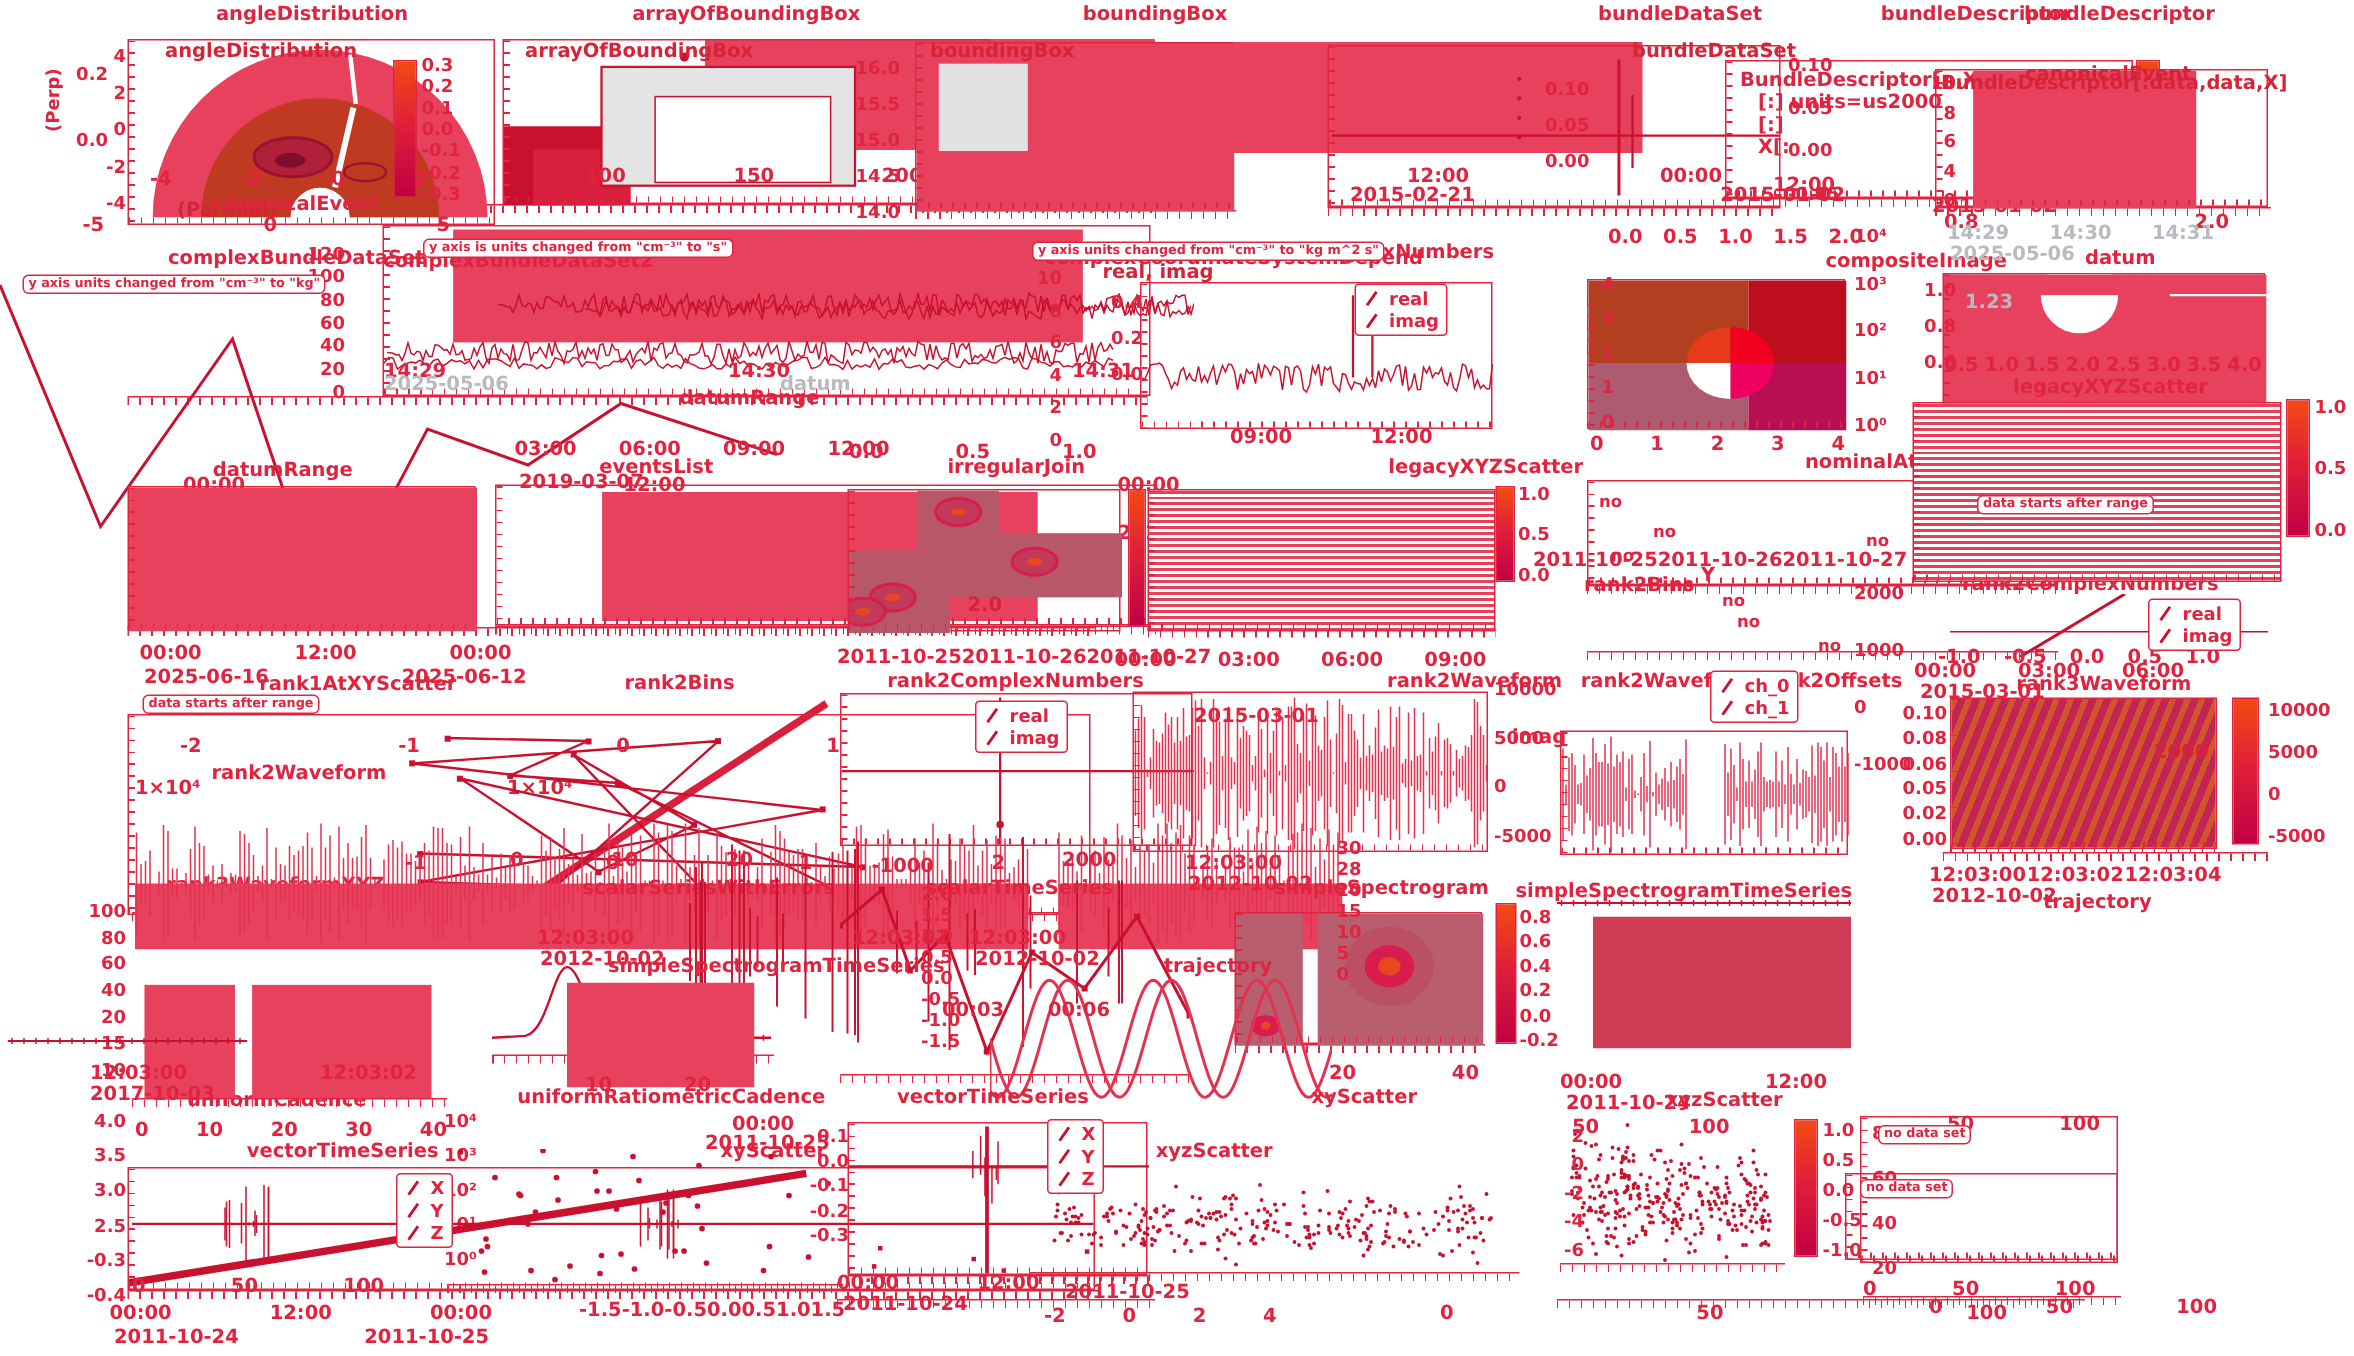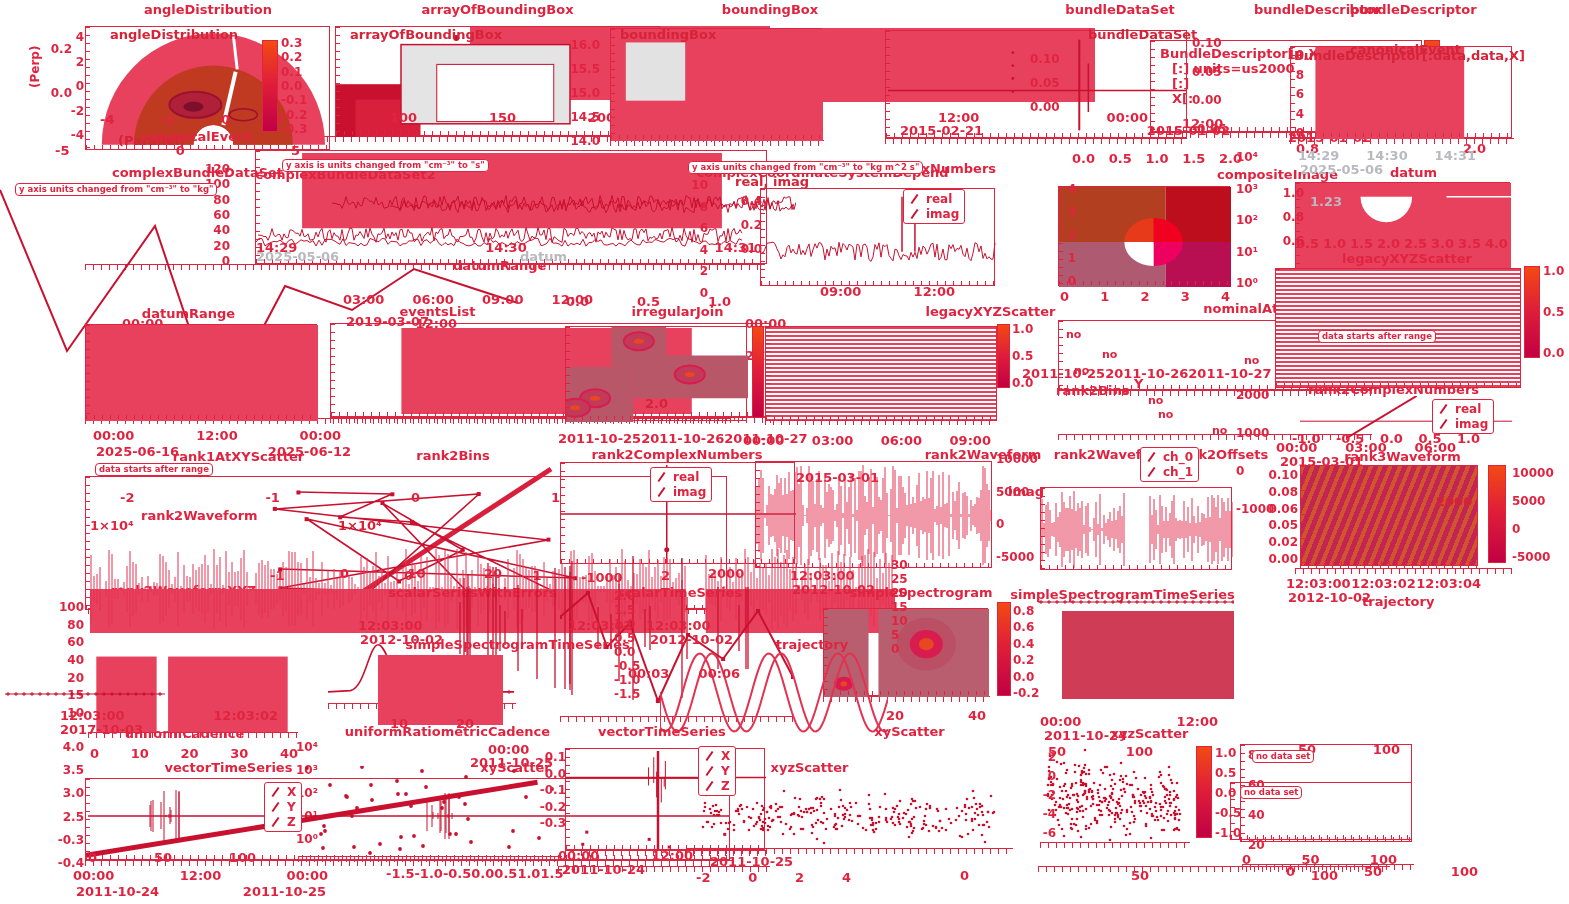--- a/index.html
+++ b/index.html
@@ -1335,21 +1335,21 @@
     <div class="abs box nob" style="left: 660px; top: 646px; width: 228px; height: 93px;">
       <div>
         <svg width="228" height="93" viewBox="0 0 228 93">
           <path d="M0,46.5L0,46.5L2,53.6L4,60.4L6,66.8L8,72.5L10,77.3L12,81.2L14,83.8L16,85.3L18,85.5L20,84.4L22,82.0L24,78.5L26,73.9L28,68.4L30,62.2L32,55.5L34,48.4L36,41.3L38,34.4L40,27.9L42,22.0L44,16.9L46,12.8L48,9.8L50,8.0L52,7.4L54,8.2L56,10.2L58,13.5L60,17.8L62,23.0L64,29.1L66,35.7L68,42.6L70,49.7L72,56.7L74,63.4L76,69.5L78,74.8L80,79.2L82,82.5L84,84.7L86,85.5L88,85.1L90,83.4L92,80.5L94,76.5L96,71.5L98,65.7L100,59.2L102,52.3L104,45.2L106,38.2L108,31.4L110,25.1L112,19.6L114,14.9L116,11.3L118,8.8L120,7.6L122,7.6L124,9.0L126,11.6L128,15.3L130,20.0L132,25.7L134,32.0L136,38.8L138,45.9L140,52.9L142,59.8L144,66.2L146,72.0L148,76.9L150,80.9L152,83.6L154,85.2L156,85.5L158,84.5L160,82.3L162,78.8L164,74.3L166,68.9L168,62.8L170,56.1L172,49.1L174,42.0L176,35.0L178,28.5L180,22.5L182,17.3L184,13.1L186,10.0L188,8.1L190,7.4L192,8.1L194,10.0L196,13.1L198,17.3L200,22.5L202,28.5L204,35.0L206,42.0L208,49.1L210,56.1L212,62.8L214,68.9L216,74.3L218,78.8L220,82.3L222,84.5L224,85.5L226,85.2L228,83.6" fill="none" stroke="#e23250" stroke-width="2"></path>
           <path d="M0,46.5L0,81.3L2,83.9L4,85.3L6,85.5L8,84.3L10,81.9L12,78.3L14,73.6L16,68.1L18,61.9L20,55.1L22,48.1L24,41.0L26,34.1L28,27.6L30,21.7L32,16.7L34,12.6L36,9.7L38,7.9L40,7.5L42,8.3L44,10.4L46,13.6L48,18.0L50,23.3L52,29.4L54,36.0L56,43.0L58,50.1L60,57.0L62,63.7L64,69.7L66,75.0L68,79.4L70,82.7L72,84.7L74,85.5L76,85.1L78,83.3L80,80.4L82,76.3L84,71.2L86,65.4L88,58.9L90,52.0L92,44.9L94,37.8L96,31.1L98,24.9L100,19.3L102,14.7L104,11.1L106,8.7L108,7.5L110,7.7L112,9.1L114,11.7L116,15.5L118,20.3L120,26.0L122,32.3L124,39.1L126,46.2L128,53.3L130,60.1L132,66.5L134,72.2L136,77.1L138,81.0L140,83.8L142,85.3L144,85.5L146,84.4L148,82.1L150,78.7L152,74.1L154,68.7L156,62.5L158,55.8L160,48.7L162,41.7L164,34.7L166,28.2L168,22.2L170,17.1L172,12.9L174,9.9L176,8.0L178,7.4L180,8.1L182,10.1L184,13.3L186,17.6L188,22.8L190,28.8L192,35.4L194,42.3L196,49.4L198,56.4L200,63.1L202,69.2L204,74.6L206,79.0L208,82.4L210,84.6L212,85.5L214,85.2L216,83.5L218,80.7L220,76.7L222,71.7L224,65.9L226,59.5L228,52.6" fill="none" stroke="#e23250" stroke-width="2"></path>
         </svg>
       </div>
     </div>
     <div class="abs col left" style="left: 891px; top: 558px; width: 52px; height: 84px;">
       <span>30</span>
-      <span>25</span>
+      <span>28</span>
       <span>20</span>
       <span>15</span>
       <span>10</span>
       <span>5</span>
       <span>0</span>
     </div>
     <div class="abs row" style="left: 628px; top: 666px; width: 112px; gap: 16px;">
       <span>00:03</span>
       <span>00:06</span>
     </div>

